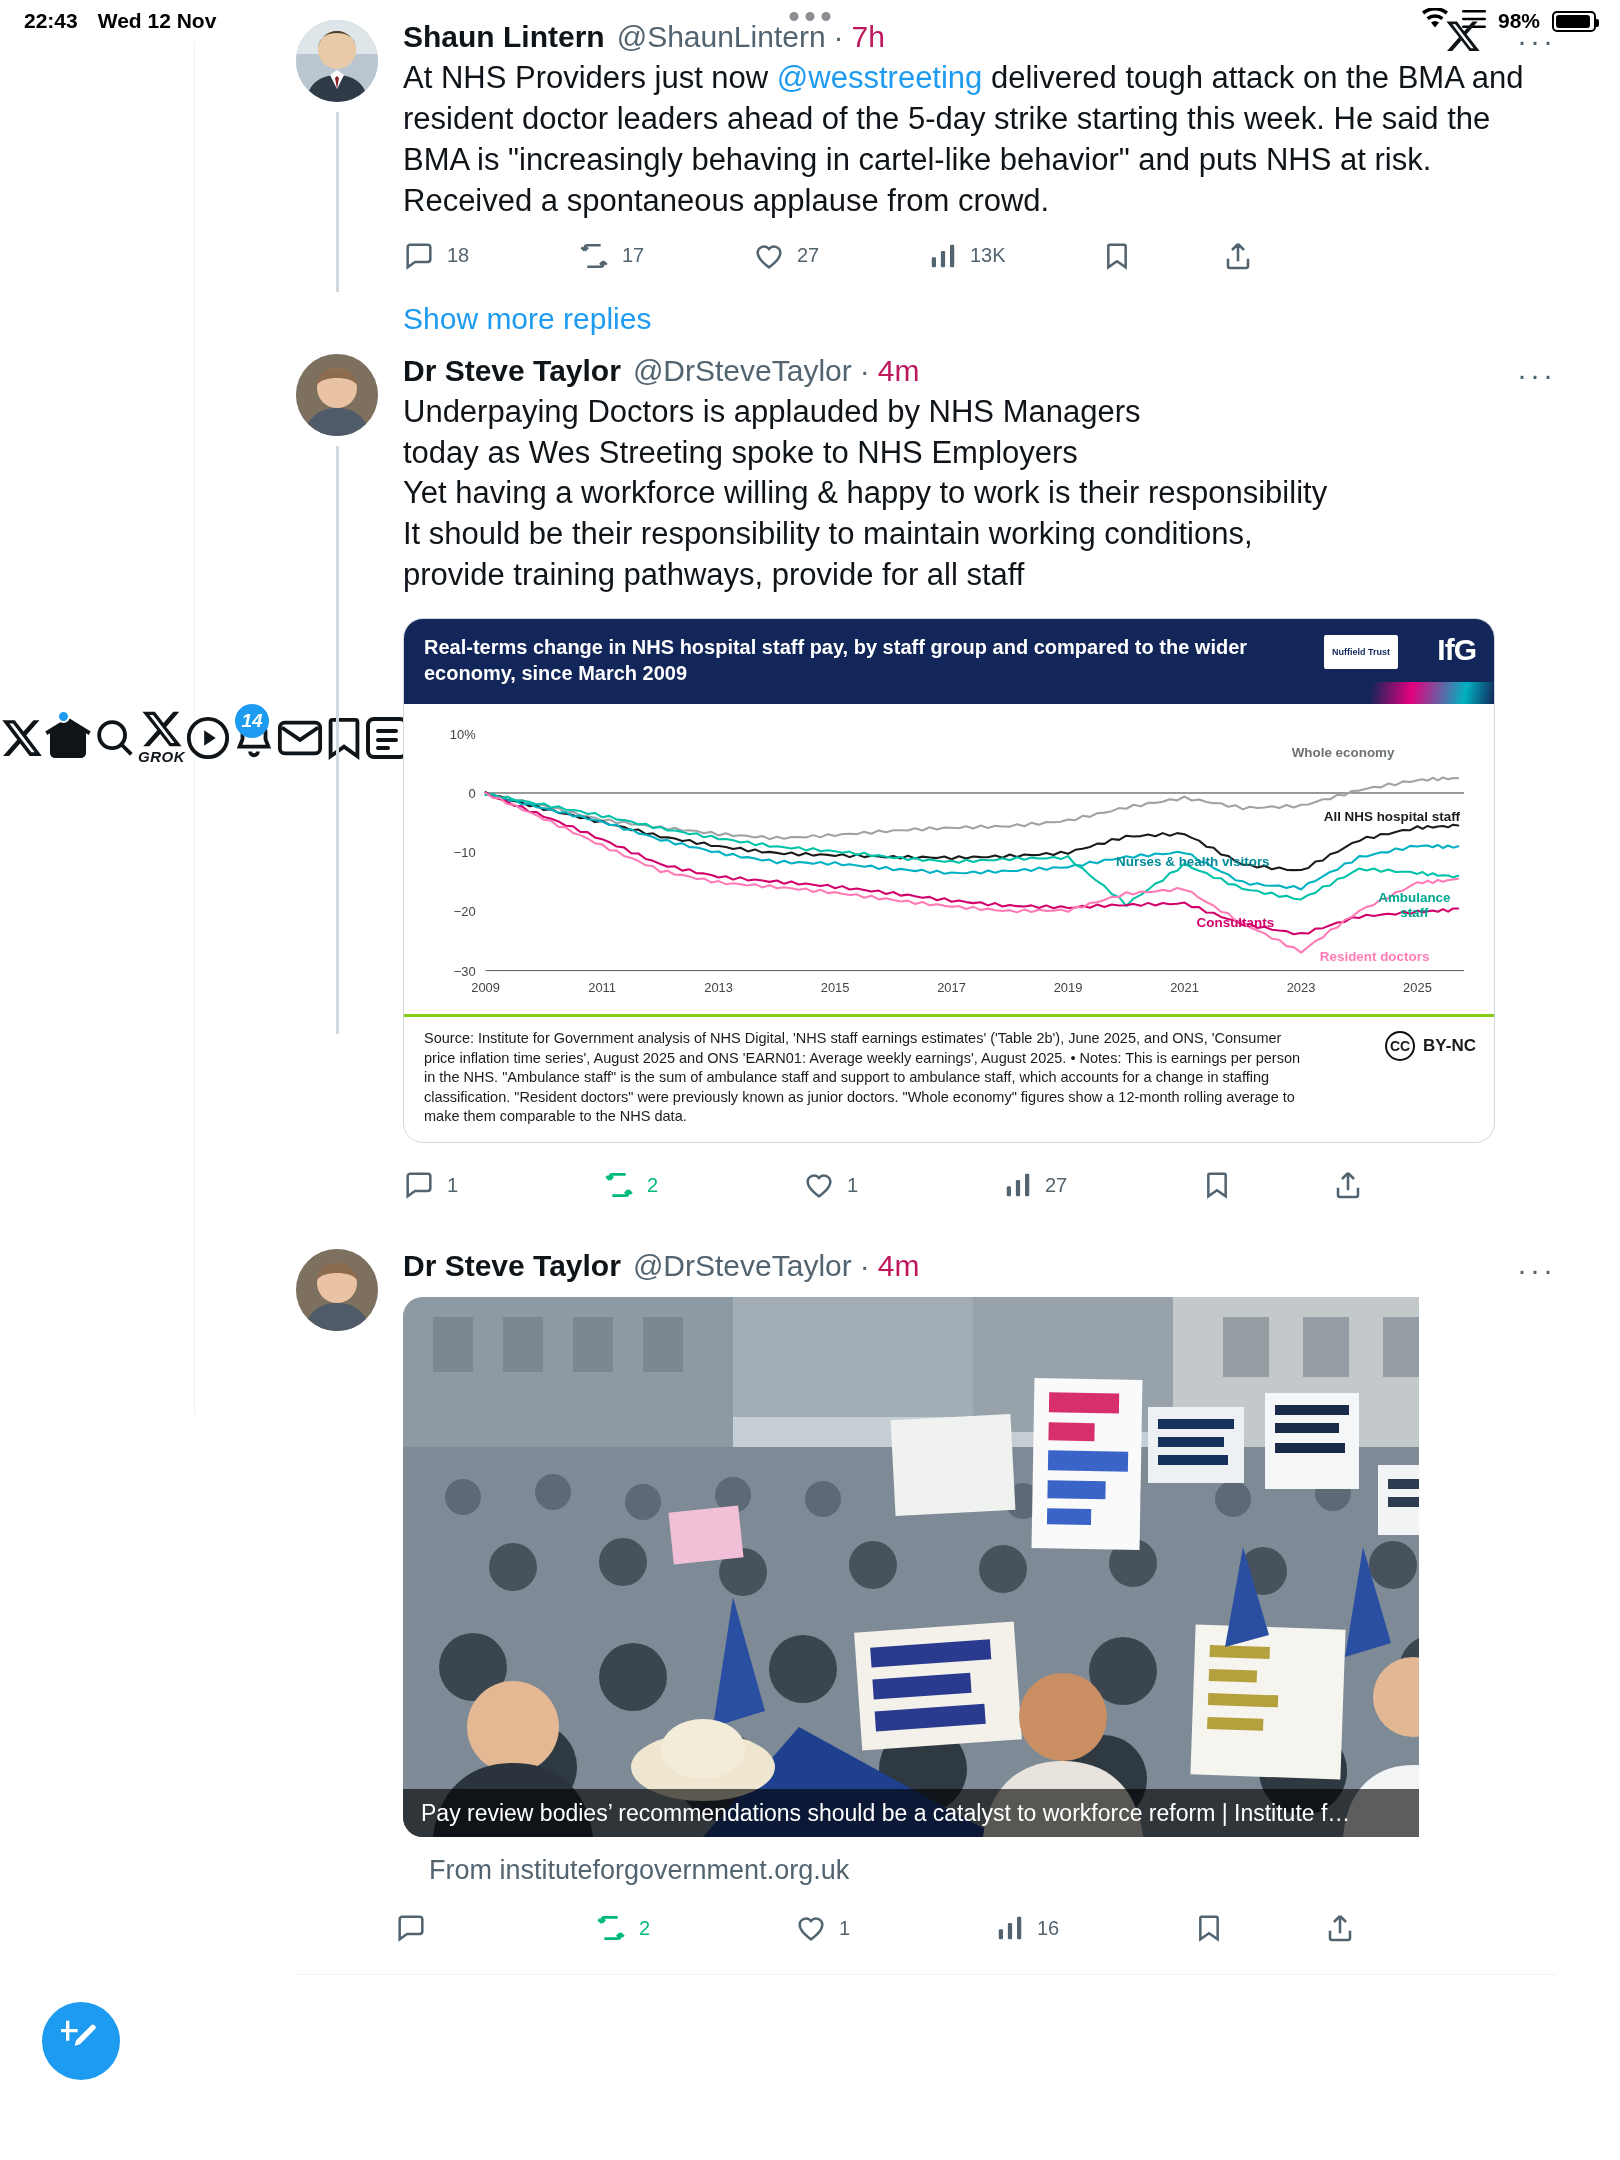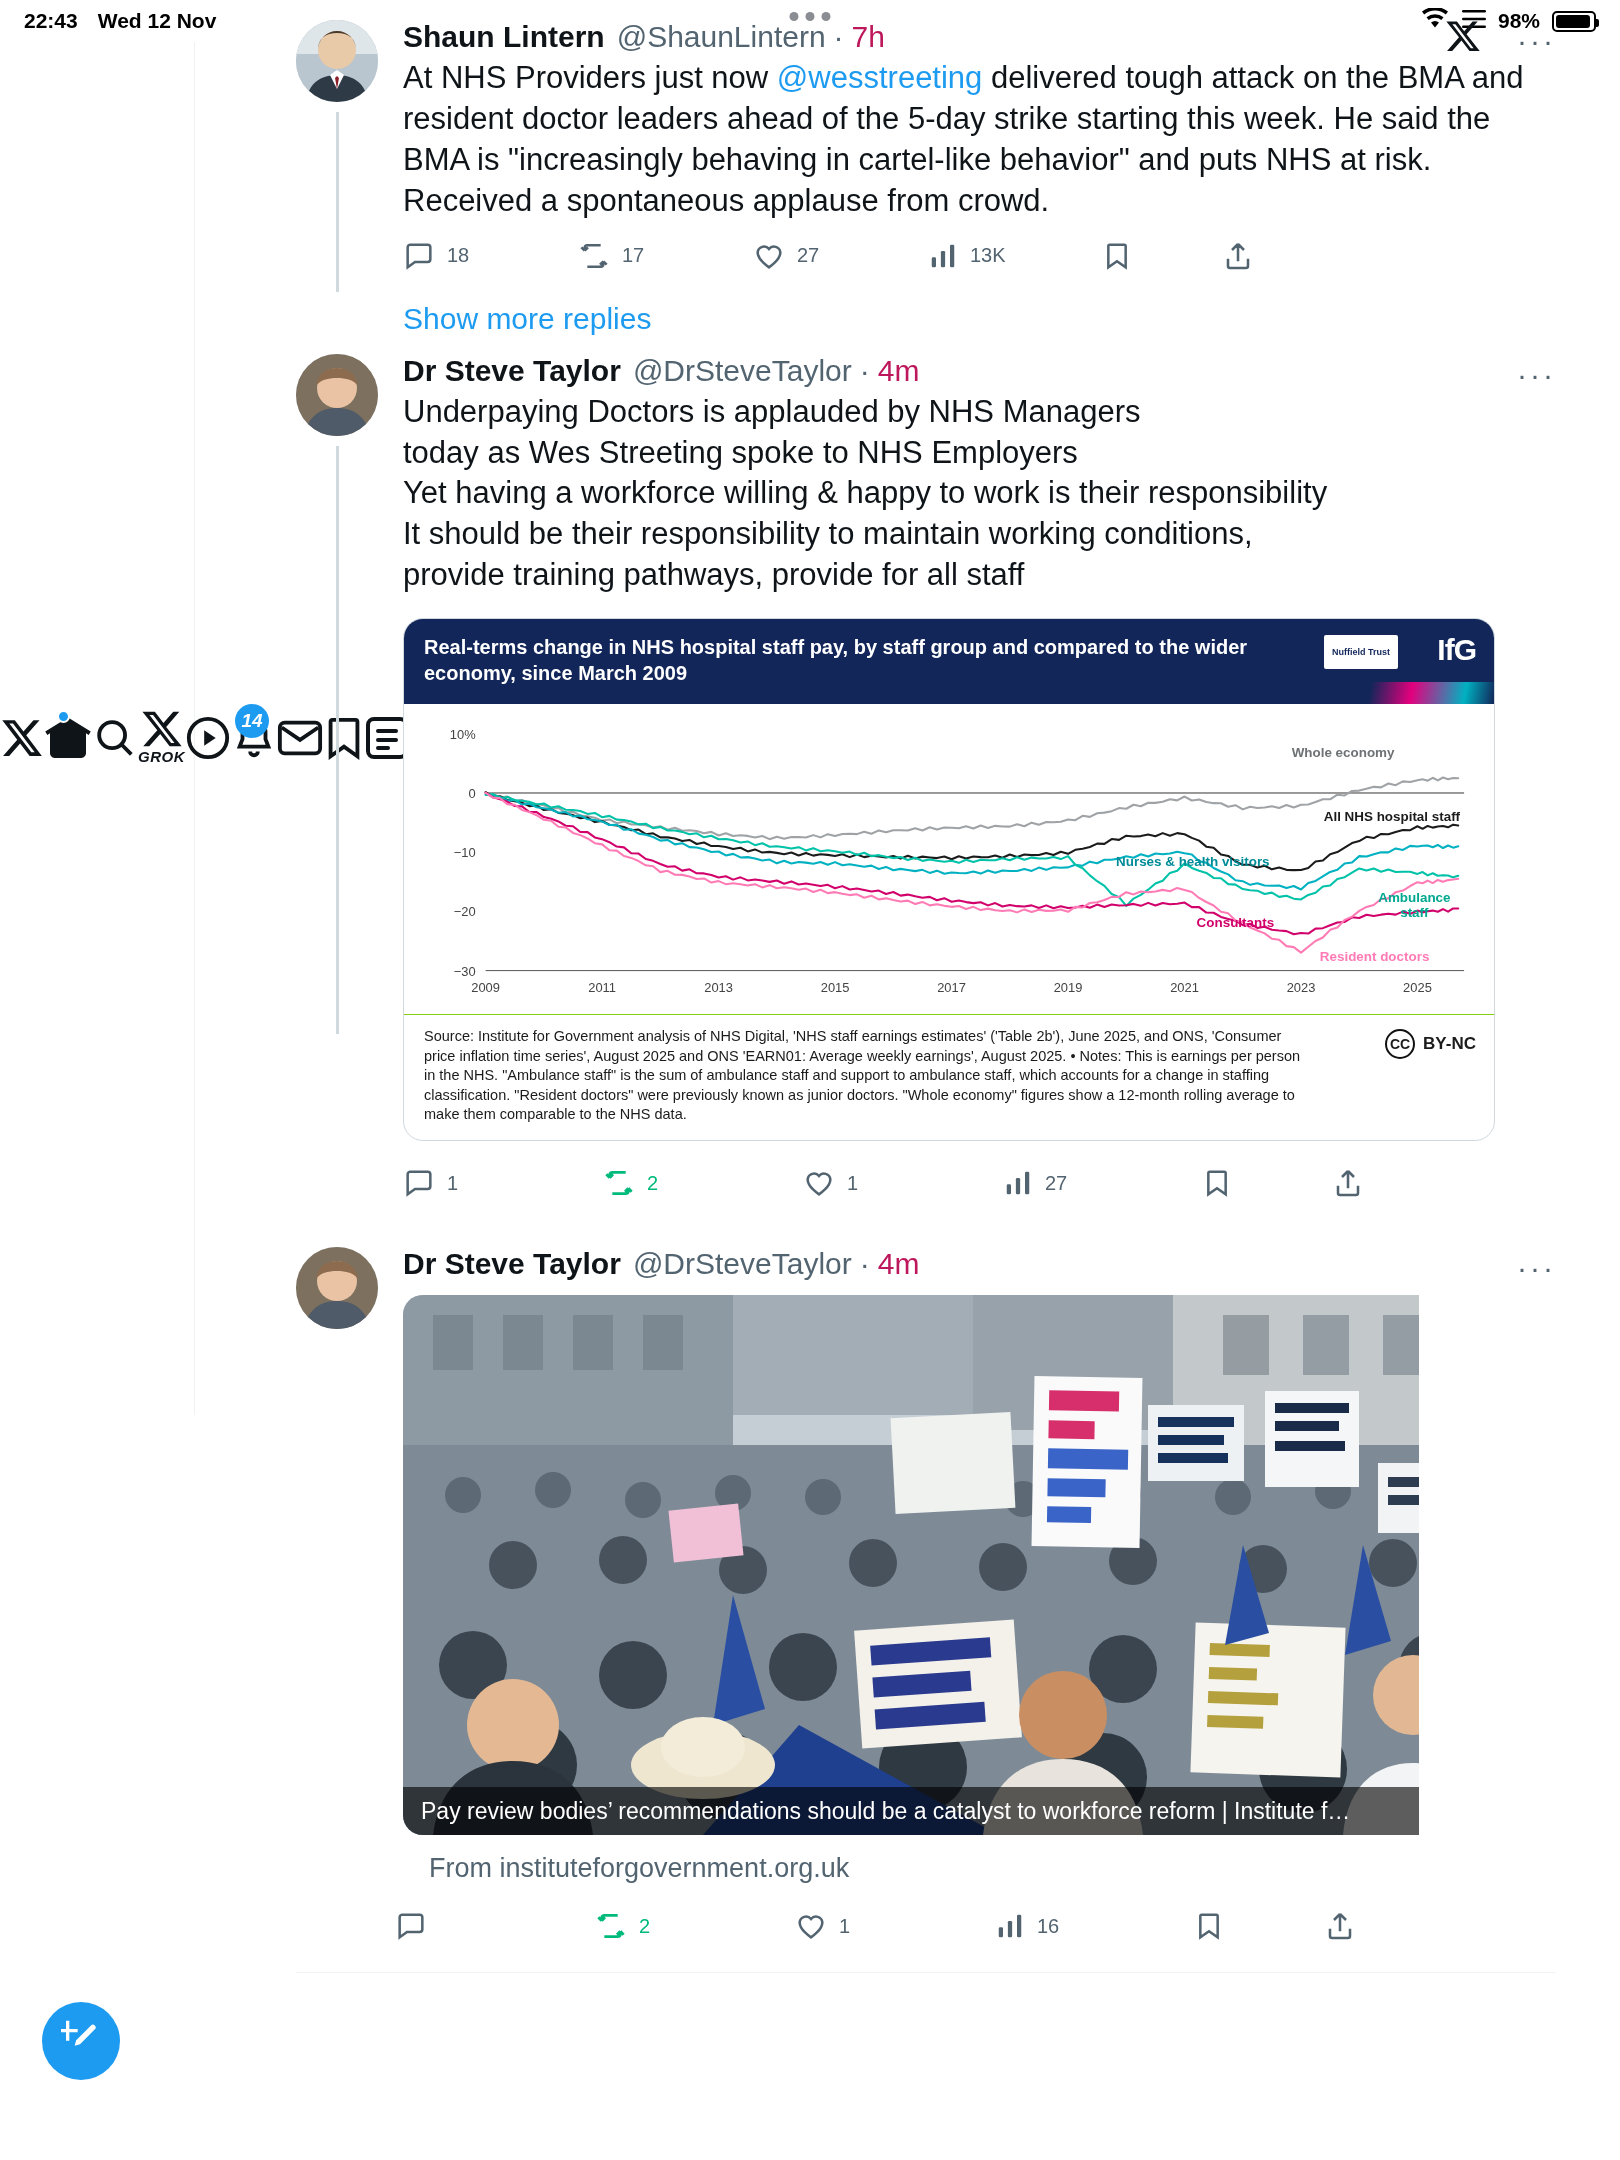--- a/index.html
+++ b/index.html
@@ -101,21 +101,21 @@
   .ch-title { font-size: 20px; font-weight: 700; line-height: 1.28; max-width: 900px; }
   .ifg { position: absolute; right: 18px; top: 14px; font-size: 30px; font-weight: 700; letter-spacing: -1px; }
   .nuff { position: absolute; right: 96px; top: 16px; width: 74px; height: 34px; background: #fff; border-radius: 2px;
           display: flex; align-items: center; justify-content: center; margin-left: 36px; }
   .nuff span { font-size: 9px; color: #12265a; font-weight: 700; line-height: 1; text-align: center; }
   .ch-accent { position: absolute; right: 0; bottom: 0; width: 150px; height: 22px;
       background: linear-gradient(100deg, #12265a 0%, #12265a 18%, #e3007e 45%, #00b1c1 80%, #12265a 100%); }
   .ch-plotwrap { position: relative; height: 310px; padding: 14px 16px 0 16px; }
   .ch-plot { position: relative; width: 100%; height: 100%; }
   .ch-note {
-    border-top: 1px solid #84cc16; padding: 12px 20px 16px 20px; font-size: 14.5px;
+    border-top: 3px solid #84cc16; padding: 12px 20px 16px 20px; font-size: 14.5px;
     color: #1b1b1b; line-height: 1.34; position: relative;
   }
   .cc-badge { position: absolute; right: 18px; top: 14px; display: flex; align-items: center; gap: 8px; }
   .cc-circle { width: 30px; height: 30px; border: 2px solid #111; border-radius: 50%;
                display: flex; align-items: center; justify-content: center; font-size: 14px; font-weight: 700;}
   .cc-text { font-size: 17px; font-weight: 700; }
 
   
   .linkcard { margin-top: 14px; width: 1096px; border-radius: 20px; overflow: hidden; position: relative; }
   .photo { position: relative; width: 1016px; height: 540px; overflow: hidden; background: #9fb0bd; }

